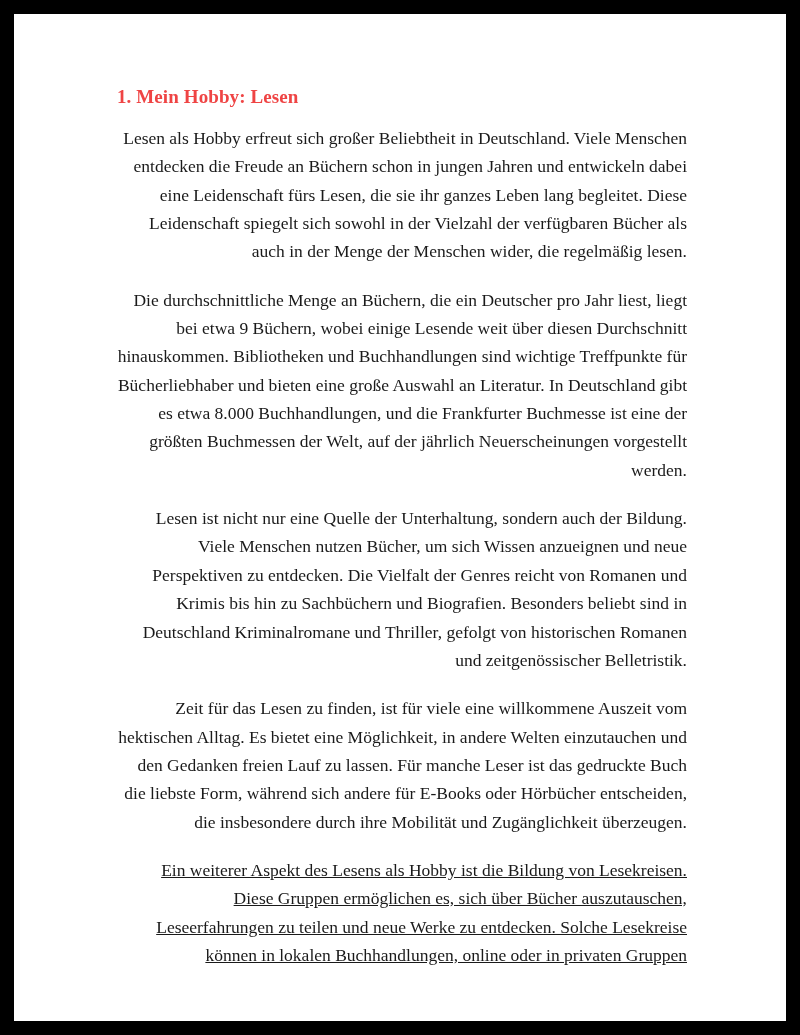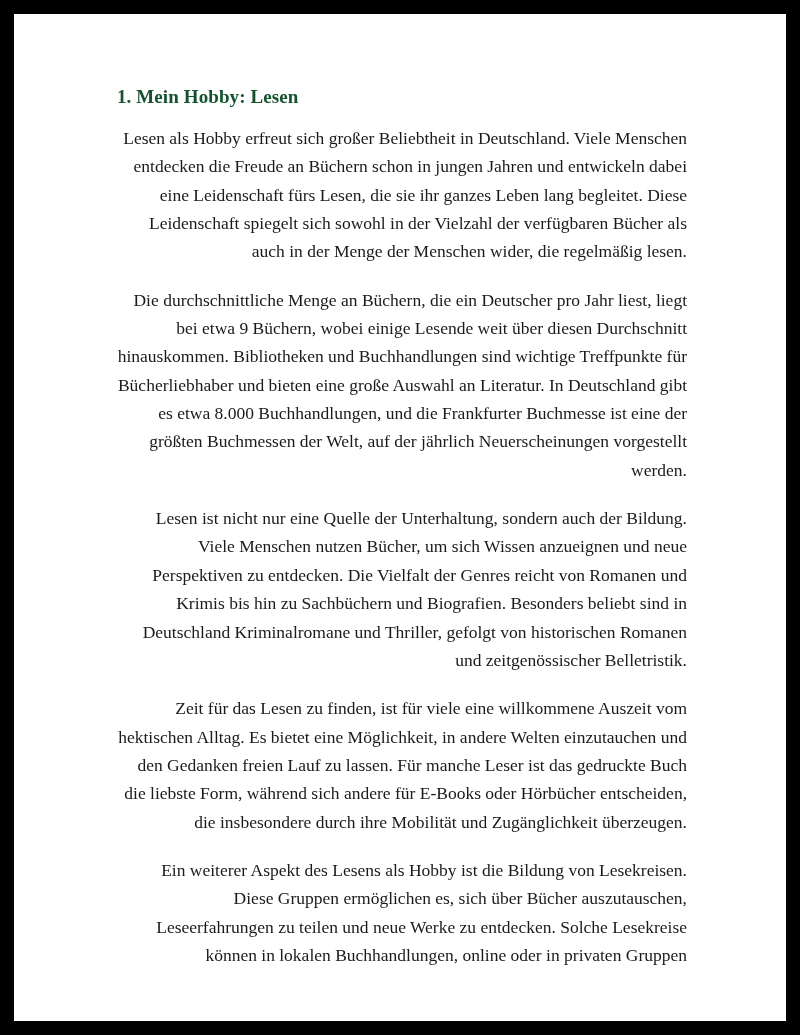--- a/index.html
+++ b/index.html
@@ -25,34 +25,35 @@
   .content {
     position: absolute;
     left: 103px;
     top: 72px;
     width: 570px;
   }
   .doc-title {
     font-family: "Liberation Serif", serif;
     font-size: 19px;
     font-weight: bold;
-    color: #14532d;
+    color: #ef4444;
     margin: 0 0 16px 0;
     letter-spacing: 0.1px;
   }
   .para {
     font-family: "Liberation Serif", serif;
     font-size: 17.5px;
     line-height: 1.62;
     color: #1a1a1a;
     margin: 0 0 20px 0;
     text-align: right;
   }
   .para:last-child {
     margin-bottom: 15px;
+    text-decoration: underline;
   }
 </style>
 </head>
 <body>
 
 <div class="page">
   <div class="content">
     <h1 class="doc-title">1. Mein Hobby: Lesen</h1>
     <p class="para">Lesen als Hobby erfreut sich großer Beliebtheit in Deutschland. Viele Menschen entdecken die Freude an Büchern schon in jungen Jahren und entwickeln dabei eine Leidenschaft fürs Lesen, die sie ihr ganzes Leben lang begleitet. Diese Leidenschaft spiegelt sich sowohl in der Vielzahl der verfügbaren Bücher als auch in der Menge der Menschen wider, die regelmäßig lesen.</p>
     <p class="para">Die durchschnittliche Menge an Büchern, die ein Deutscher pro Jahr liest, liegt bei etwa 9 Büchern, wobei einige Lesende weit über diesen Durchschnitt hinauskommen. Bibliotheken und Buchhandlungen sind wichtige Treffpunkte für Bücherliebhaber und bieten eine große Auswahl an Literatur. In Deutschland gibt es etwa 8.000 Buchhandlungen, und die Frankfurter Buchmesse ist eine der größten Buchmessen der Welt, auf der jährlich Neuerscheinungen vorgestellt werden.</p>

